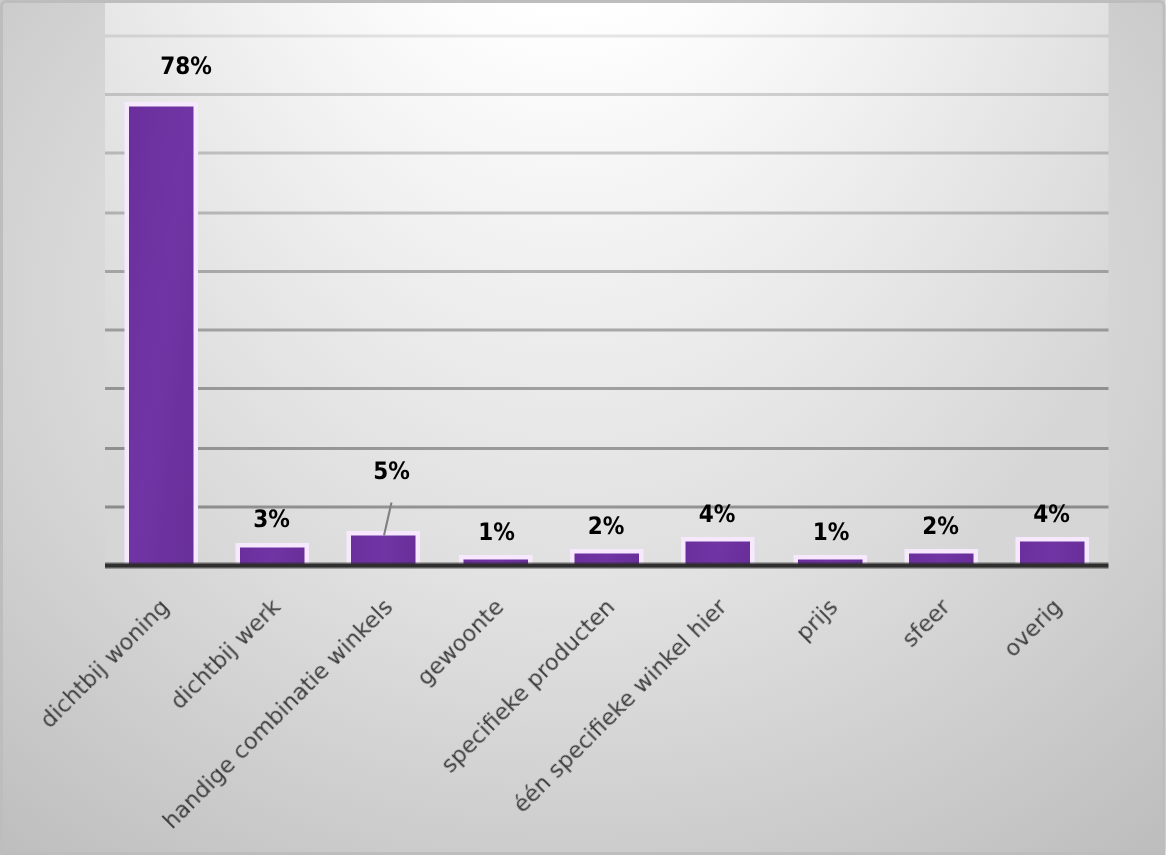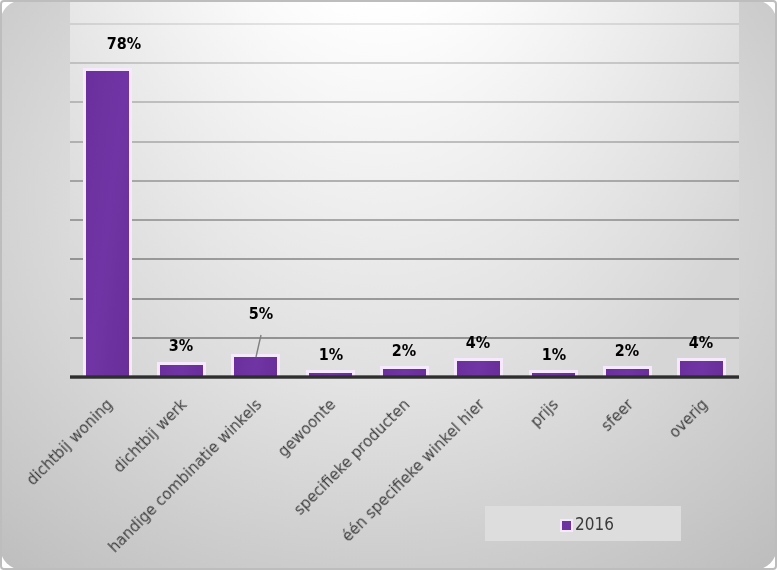--- a/index.html
+++ b/index.html
@@ -3,21 +3,20 @@
 <meta charset="utf-8">
 <title>2016 bar chart</title>
 <style>
   html,body{margin:0;padding:0;background:#fff;}
   body{width:777px;height:570px;overflow:hidden;
        font-family:"DejaVu Sans",sans-serif;}
 
   
   #chart-area{position:absolute;left:0;top:0;width:777px;height:570px;overflow:hidden;
     background:radial-gradient(600px 500px at 380px 200px, rgb(250,250,250) 0%, rgb(188,188,188) 100%);
-    border-radius:23px;
   }
   #chart-border{position:absolute;left:0;top:0;width:777px;height:570px;
     border:2px solid #bdbdbd;border-radius:4px;box-sizing:border-box;pointer-events:none;}
 
   
   #plot-area{position:absolute;left:70px;top:2px;width:669px;height:375px;
     background:radial-gradient(480px 800px at 310px -302px, rgb(255,255,255) 37.75%, rgb(214,214,214) 100%);
   }
   .gridline{position:absolute;height:2px;width:669px;left:70px;}
   #x-axis{position:absolute;left:70px;width:669px;height:4px;top:375px;background:linear-gradient(180deg, rgba(46,46,46,0.67) 0px, rgba(46,46,46,0.67) 1px, #2e2e2e 1px, #2e2e2e 3px, rgba(46,46,46,0.73) 3px, rgba(46,46,46,0.73) 4px);}
@@ -96,20 +95,14 @@
       <div class="catlabel" style="right: 597.5px; top: 397px;">dichtbij werk</div>
       <div class="catlabel" style="right: 523.167px; top: 397px;">handige combinatie winkels</div>
       <div class="catlabel" style="right: 448.833px; top: 397px;">gewoonte</div>
       <div class="catlabel" style="right: 374.5px; top: 397px;">specifieke producten</div>
       <div class="catlabel" style="right: 300.167px; top: 397px;">één specifieke winkel hier</div>
       <div class="catlabel" style="right: 225.833px; top: 397px;">prijs</div>
       <div class="catlabel" style="right: 151.5px; top: 397px;">sfeer</div>
       <div class="catlabel" style="right: 77.1667px; top: 397px;">overig</div>
     </div>
 
-  <div id="legend">
-    <span id="legend-swatch-wrap">
-      <span id="legend-swatch"></span>
-    </span>
-    <span id="legend-label">2016</span>
-  </div>
 </div>
 <div id="chart-border"></div>
 
 </body></html>

